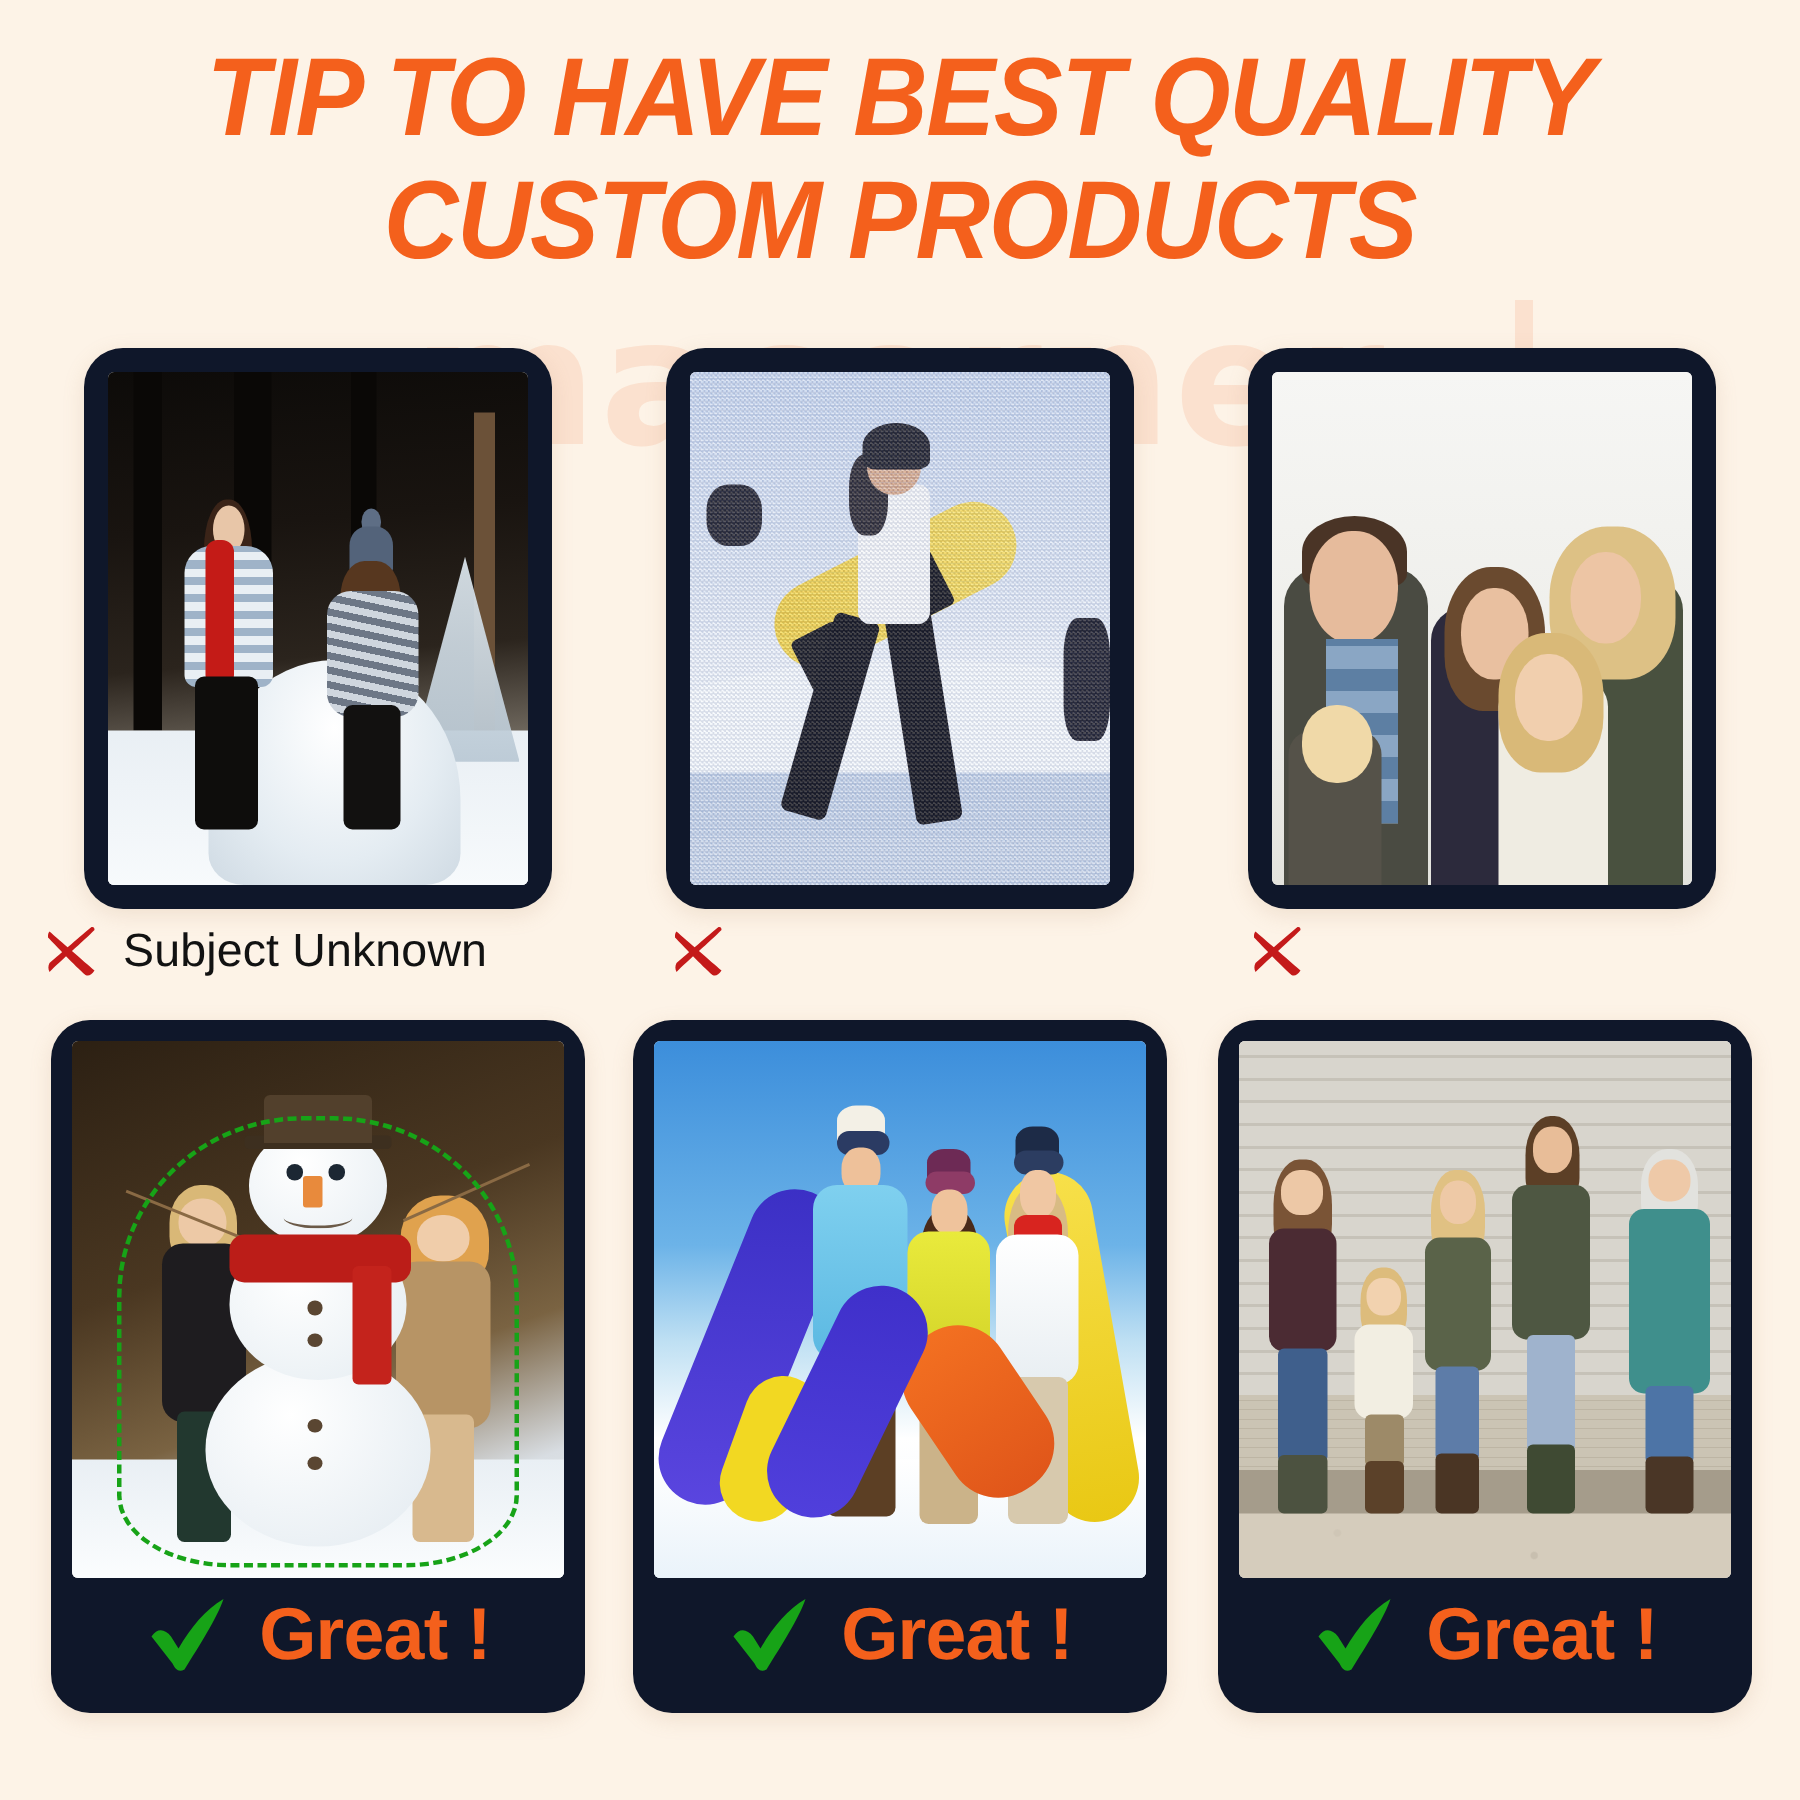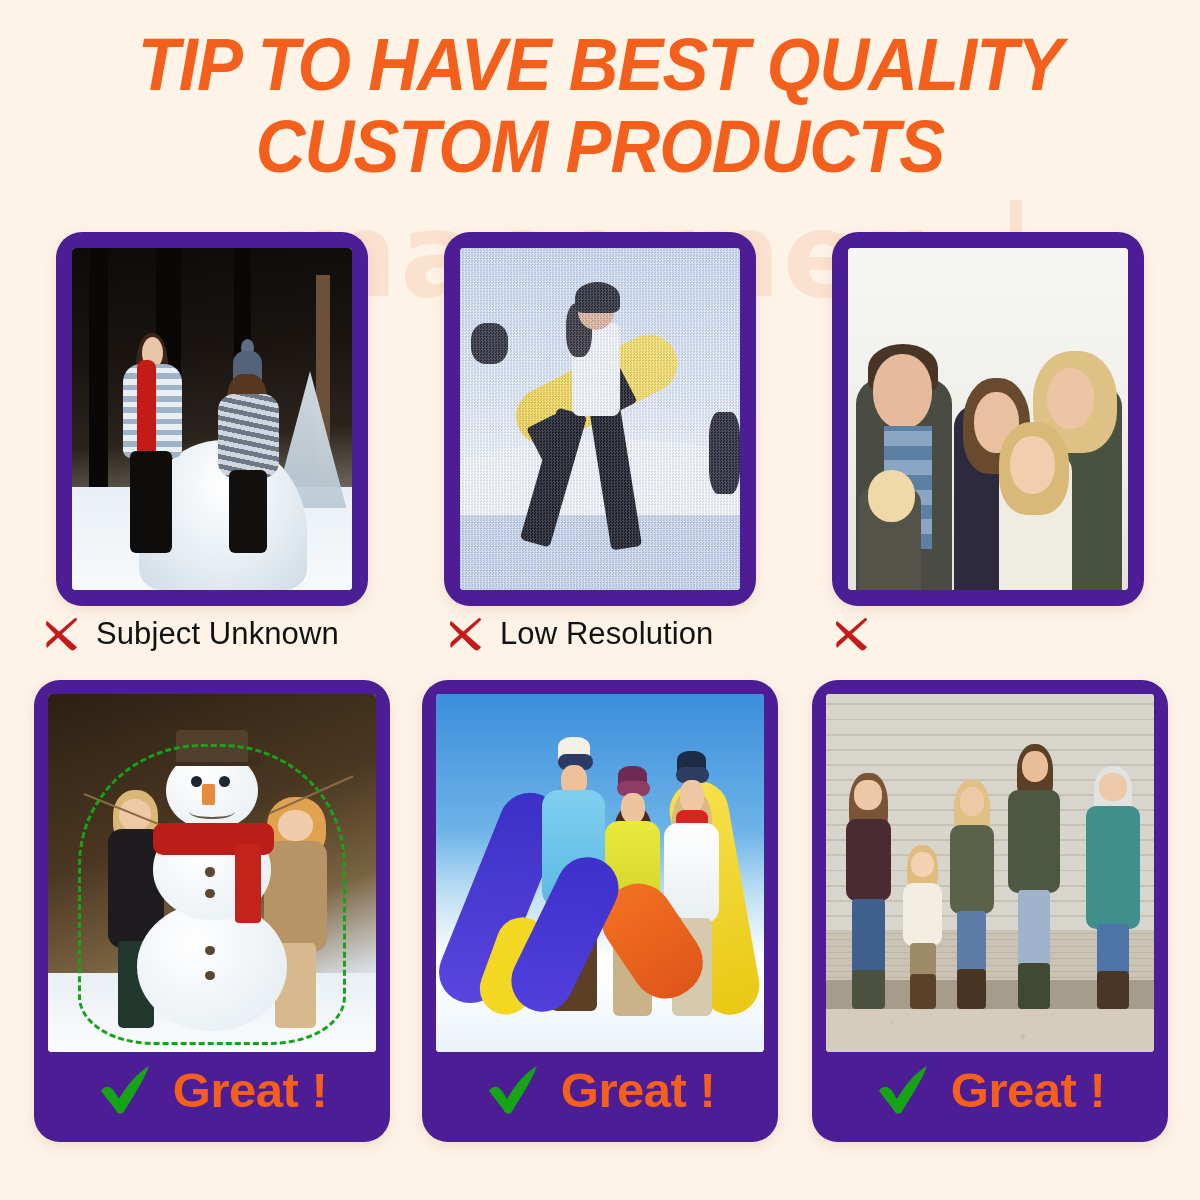--- a/index.html
+++ b/index.html
@@ -65,21 +65,21 @@
     position: absolute;
     left: 0;
     top: 0;
     width: 1200px;
     height: 1200px;
     z-index: 2;
   }
 
   .card {
     position: absolute;
-    background: #4c1d95;
+    background: #0f172a;
     border-radius: 26px;
     box-shadow: 0 4px 14px rgba(180,140,100,0.18);
     padding: 16px;
     display: flex;
     flex-direction: column;
     align-items: center;
   }
 
   .photo {
     width: 100%;
@@ -106,21 +106,21 @@
   
   .bad-label {
     position: absolute;
     top: 606px;
     height: 56px;
     display: flex;
     align-items: center;
     gap: 14px;
     z-index: 3;
   }
-  .bad-label.l1 { left: 42px; }
+  .bad-label.l1 { left: 28px; }
   .bad-label.l2 { left: 446px; }
   .bad-label.l3 { left: 832px; }
   .bad-label .txt {
     font-size: 31px;
     font-weight: 500;
     color: #121212;
     letter-spacing: 0.1px;
     white-space: nowrap;
   }
   .x-icon { width: 40px; height: 40px; flex: none; }
@@ -423,21 +423,20 @@
       <span class="txt">Subject Unknown</span>
     </div>
 
     <div class="bad-label l2">
       <span class="x-icon">
         <svg viewBox="0 0 40 40" width="40" height="40" aria-hidden="true">
           <path d="M5 7 C12 13 28 27 35 33 C33 36 31 37 29 36 C22 30 9 16 4 11 C4 9 4 8 5 7 Z" fill="#C41A1A"></path>
           <path d="M35 6 C28 13 12 27 5 34 C4 32 4 30 5 28 C12 22 27 9 33 4 C35 4 35 5 35 6 Z" fill="#C41A1A"></path>
         </svg>
       </span>
-      <span class="txt">Low Resolution</span>
     </div>
 
     <div class="bad-label l3">
       <span class="x-icon">
         <svg viewBox="0 0 40 40" width="40" height="40" aria-hidden="true">
           <path d="M5 7 C12 13 28 27 35 33 C33 36 31 37 29 36 C22 30 9 16 4 11 C4 9 4 8 5 7 Z" fill="#C41A1A"></path>
           <path d="M35 6 C28 13 12 27 5 34 C4 32 4 30 5 28 C12 22 27 9 33 4 C35 4 35 5 35 6 Z" fill="#C41A1A"></path>
         </svg>
       </span>
     </div>

